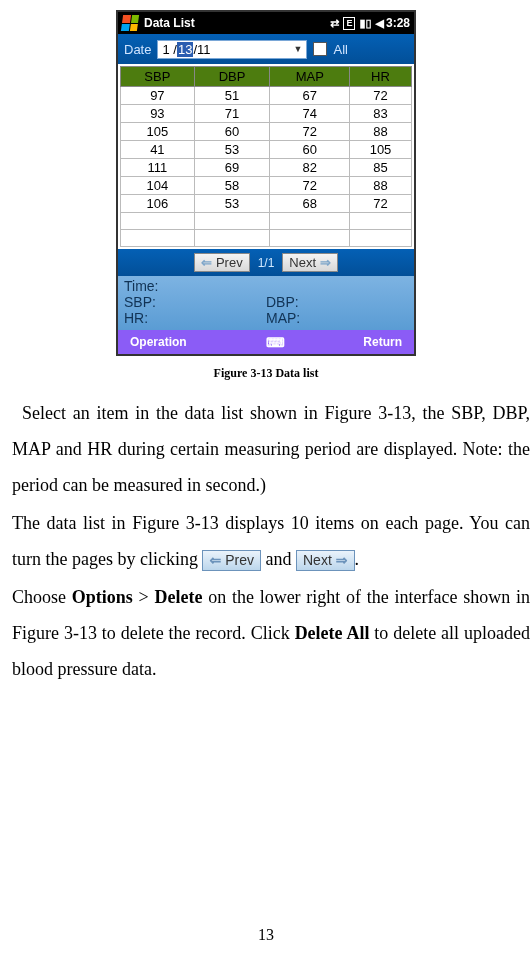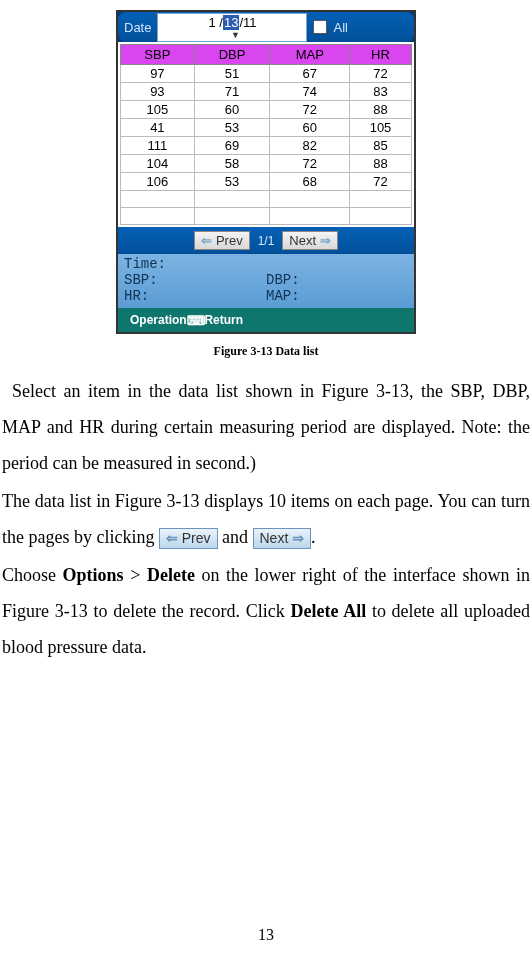--- a/index.html
+++ b/index.html
@@ -53,34 +53,32 @@
   .status-icon { font-size: 11px; margin: 0 2px; }
   .datebar {
     height: 30px;
     background: linear-gradient(#0460b5,#024f98);
     display: flex;
     align-items: center;
     padding: 0 6px;
     gap: 6px;
     font-family: Tahoma, sans-serif;
     font-size: 13px;
-    border-radius: 8px;
   }
   .datebar .lbl { color: #cfe4ff; }
   .date-input {
     background: #fff;
     border: 1px solid #7aa7d7;
     padding: 1px 4px;
     font-size: 13px;
     display: flex;
     align-items: center;
     gap: 0;
     width: 150px;
     justify-content: space-between;
-    flex-direction: column;
   }
   .date-val .sel {
     background: #2a5db0;
     color: #fff;
     padding: 0 1px;
   }
   .dropdown-arrow {
     font-size: 9px;
     color: #333;
     padding-left: 6px;
@@ -95,21 +93,21 @@
     background: #fff;
     padding: 2px;
   }
   table {
     width: 100%;
     border-collapse: collapse;
     font-family: Tahoma, sans-serif;
     font-size: 13px;
   }
   th {
-    background: #d946ef;
+    background: #4d7c0f;
     border: 1px solid #888;
     padding: 2px 0;
     font-weight: normal;
     margin-top: 17px;
   }
   td {
     border: 1px solid #bbb;
     text-align: center;
     padding: 1px 0;
   }
@@ -130,36 +128,36 @@
     font-size: 13px;
     display: inline-flex;
     align-items: center;
     gap: 4px;
     color: #333;
   }
   .pager-btn .arrow { color: #7fa6c9; font-weight: bold; }
   .pager-info { color: #cfe8ff; font-size: 12px; }
   .detail {
     background: linear-gradient(#7db3e2,#5a9cd4);
-    font-family: Liberation Mono, monospace;
+    font-family: Liberation Sans, sans-serif;
     font-size: 14px;
     color: #113355;
     padding: 2px 6px 4px 6px;
   }
   .detail .row2 {
     display: flex;
   }
   .detail .row2 > div { flex: 1; }
   .bottombar {
     height: 24px;
-    background: #0f766e;
+    background: #8b5cf6;
     color: #fff;
     display: flex;
     align-items: center;
-    justify-content: flex-start;
+    justify-content: space-between;
     padding: 0 12px;
     font-family: Tahoma, sans-serif;
     font-size: 12px;
     font-weight: bold;
   }
   .kbd-icon {
     font-size: 13px;
     letter-spacing: -1px;
   }
   .caption {
@@ -167,21 +165,21 @@
     font-weight: bold;
     font-size: 12px;
     margin: 8px 0 14px 0;
   }
   .body-text {
     font-size: 18px;
     line-height: 2;
     text-align: justify;
     padding: 0 2px;
   }
-  .body-text p { margin-bottom: 2px; }
+  .body-text p { margin-bottom: 2px; margin-left: 10px; }
   .indent { text-indent: 10px; }
   .inline-btn {
     display: inline-flex;
     align-items: center;
     vertical-align: middle;
     background: linear-gradient(#eaf3fb,#bcd6ec);
     border: 1px solid #6c93bb;
     padding: 1px 6px;
     font-family: Tahoma, sans-serif;
     font-size: 14px;
@@ -198,20 +196,35 @@
     font-size: 16px;
   }
 </style>
 </head>
 <body>
 
 <div class="page">
   <div class="device-wrap">
     <div class="device">
 
+      <div class="statusbar">
+        <span class="win-flag">
+            <span></span>
+            <span></span>
+            <span></span>
+            <span></span>
+          </span>
+        <span>Data List</span>
+        <span class="spacer"></span>
+        <span class="status-icon">⇄</span>
+        <span class="status-icon" style="border:1px solid #fff;padding:0 2px;font-size:9px;line-height:11px;">E</span>
+        <span class="status-icon">▮▯</span>
+        <span class="status-icon">◀</span>
+        <span>3:28</span>
+      </div>
 
       <div class="datebar">
         <span class="lbl">Date</span>
         <span class="date-input">
           <span class="date-val">
             <span>1 /</span><span class="sel">13</span><span>/11</span>
           </span>
           <span class="dropdown-arrow">▼</span>
         </span>
         <span class="checkbox"></span>

